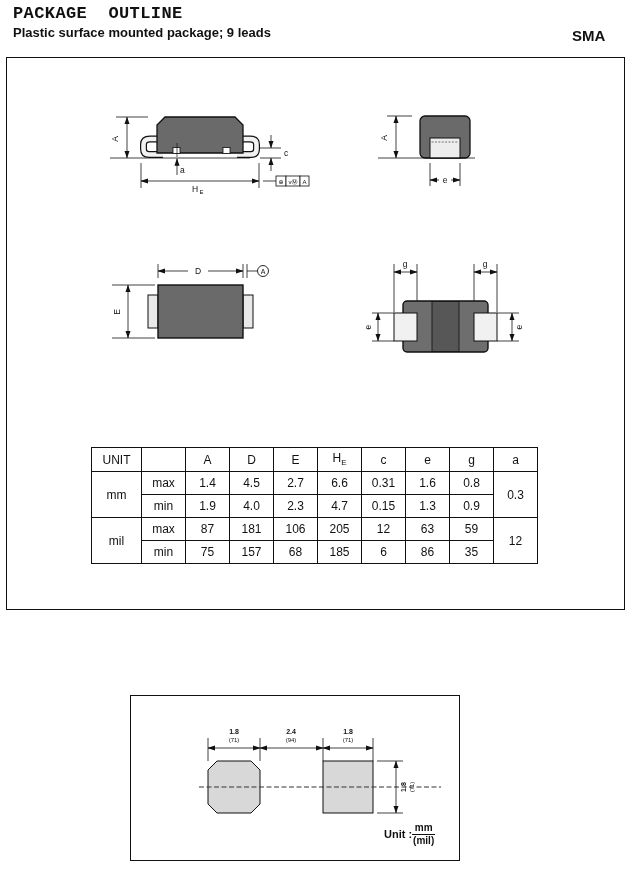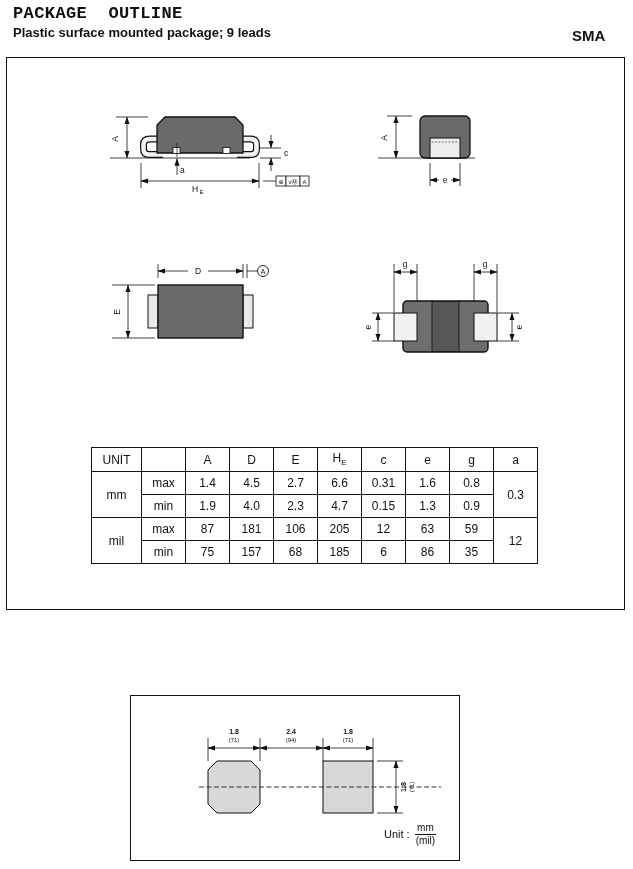--- a/index.html
+++ b/index.html
@@ -18,21 +18,21 @@
   .dimline{stroke:#111;stroke-width:.8;fill:none;}
   
   .dims{border-collapse:collapse;table-layout:fixed;width:446px;border:1.5px solid #111;}
   .dims td{border:1px solid #111;text-align:center;vertical-align:middle;font-size:12px;padding:0;margin-top:12px;}
   .dims tr.hd td{height:23px;}
   .dims tr.dt td{height:22px;}
   .dims sub{font-size:8px;}
   
   .pad-title{left:139px;top:664px;font-size:13.5px;font-weight:bold;}
   .pad-box{left:130px;top:695px;width:328px;height:164px;border:1.5px solid #111;}
-  .unitfrac{position:absolute;left:253px;top:126px;display:flex;align-items:center;gap:5px;font-size:11px;font-weight:normal;}
+  .unitfrac{position:absolute;left:253px;top:126px;display:flex;align-items:center;font-size:11px;font-weight:bold;}
   .unitfrac .frac{display:flex;flex-direction:column;align-items:center;font-size:10px;line-height:1.15;}
   .unitfrac .den{border-top:1px solid #111;padding:0 1px;}
 </style>
 </head>
 <body>
 
 <div class="page">
 
   <svg width="0" height="0" class="abs" aria-hidden="true">
     <defs>

